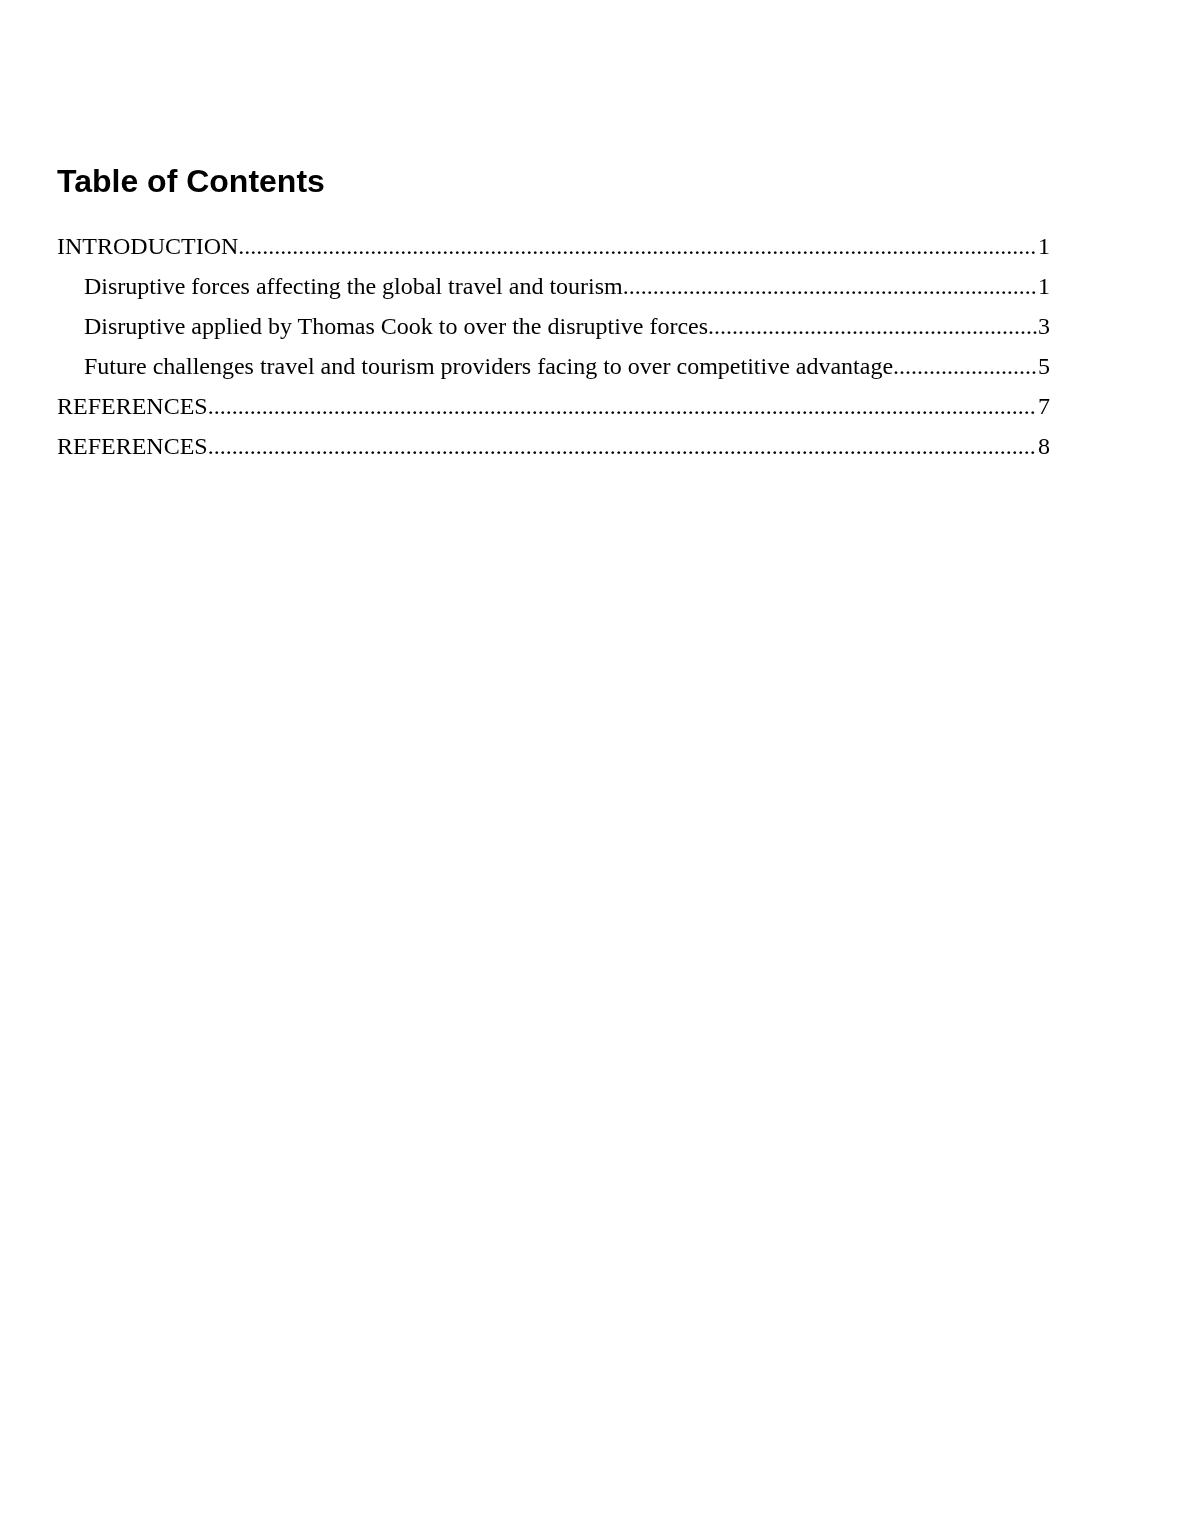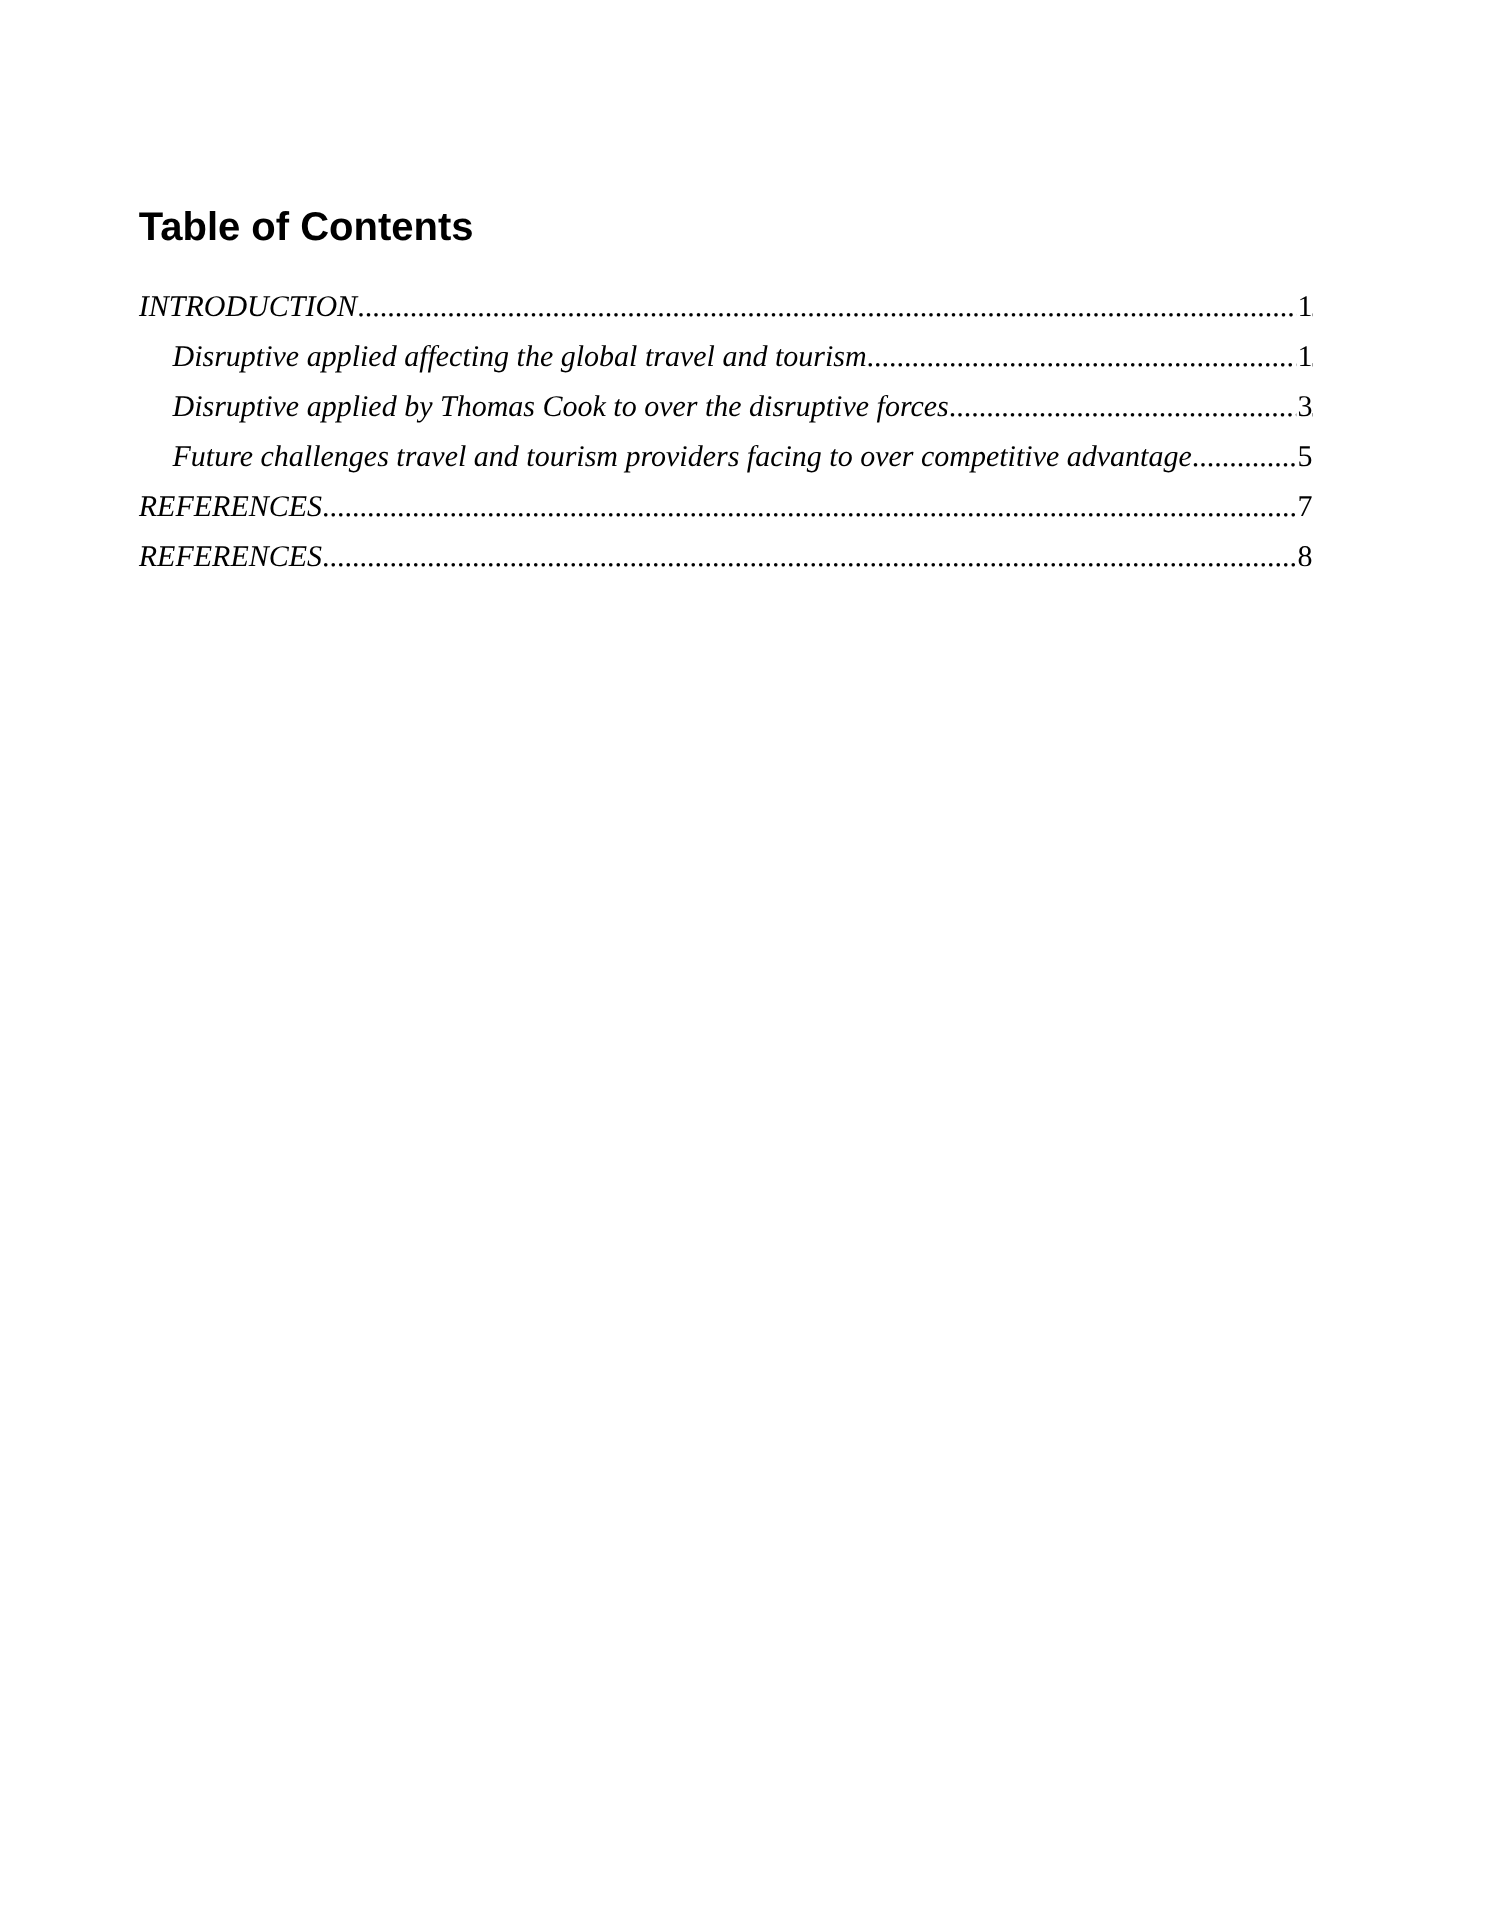--- a/index.html
+++ b/index.html
@@ -7,21 +7,21 @@
     padding: 0;
     background: #ffffff;
   }
   .page {
     position: relative;
     width: 1190px;
     height: 1540px;
     box-sizing: border-box;
     background: #ffffff;
     color: #000000;
-    padding: 163px 140px 0 111px;
+    padding: 163px 140px 0 57px;
     overflow: hidden;
   }
   .doc-title {
     margin: 0 0 26px 0;
     font-family: "Liberation Sans", sans-serif;
     font-weight: 700;
     font-size: 32px;
     line-height: 37px;
     color: #000000;
   }
@@ -35,21 +35,20 @@
     height: 40px;
     line-height: 40px;
     white-space: nowrap;
     overflow: hidden;
   }
   .toc-row.indent {
     padding-left: 27px;
   }
   .toc-label {
     white-space: nowrap;
-    font-style: italic;
   }
   .toc-dots {
     white-space: nowrap;
     letter-spacing: 0;
   }
   .toc-page {
     position: absolute;
     top: 0;
     right: 0;
     height: 40px;
@@ -66,21 +65,21 @@
   <h1 class="doc-title">Table of Contents</h1>
 
   <div class="toc">
 
     <div class="toc-row">
       <span class="toc-label">INTRODUCTION</span><span class="toc-dots">........................................................................................................................................................................................................</span>
       <span class="toc-page">1</span>
     </div>
 
     <div class="toc-row indent">
-      <span class="toc-label">Disruptive applied affecting the global travel and tourism</span><span class="toc-dots">........................................................................................................................................................................................................</span>
+      <span class="toc-label">Disruptive forces affecting the global travel and tourism</span><span class="toc-dots">........................................................................................................................................................................................................</span>
       <span class="toc-page">1</span>
     </div>
 
     <div class="toc-row indent">
       <span class="toc-label">Disruptive applied by Thomas Cook to over the disruptive forces</span><span class="toc-dots">........................................................................................................................................................................................................</span>
       <span class="toc-page">3</span>
     </div>
 
     <div class="toc-row indent">
       <span class="toc-label">Future challenges travel and tourism providers facing to over competitive advantage</span><span class="toc-dots">........................................................................................................................................................................................................</span>

